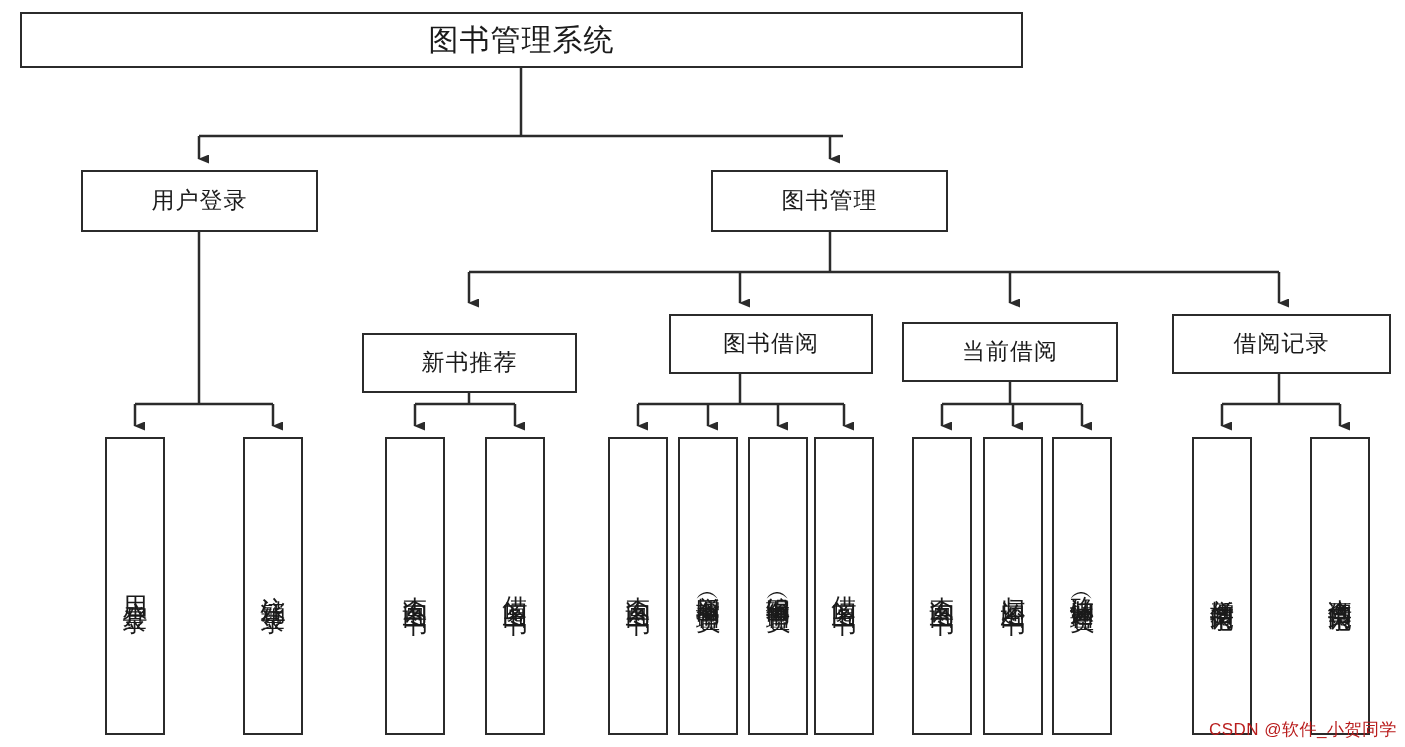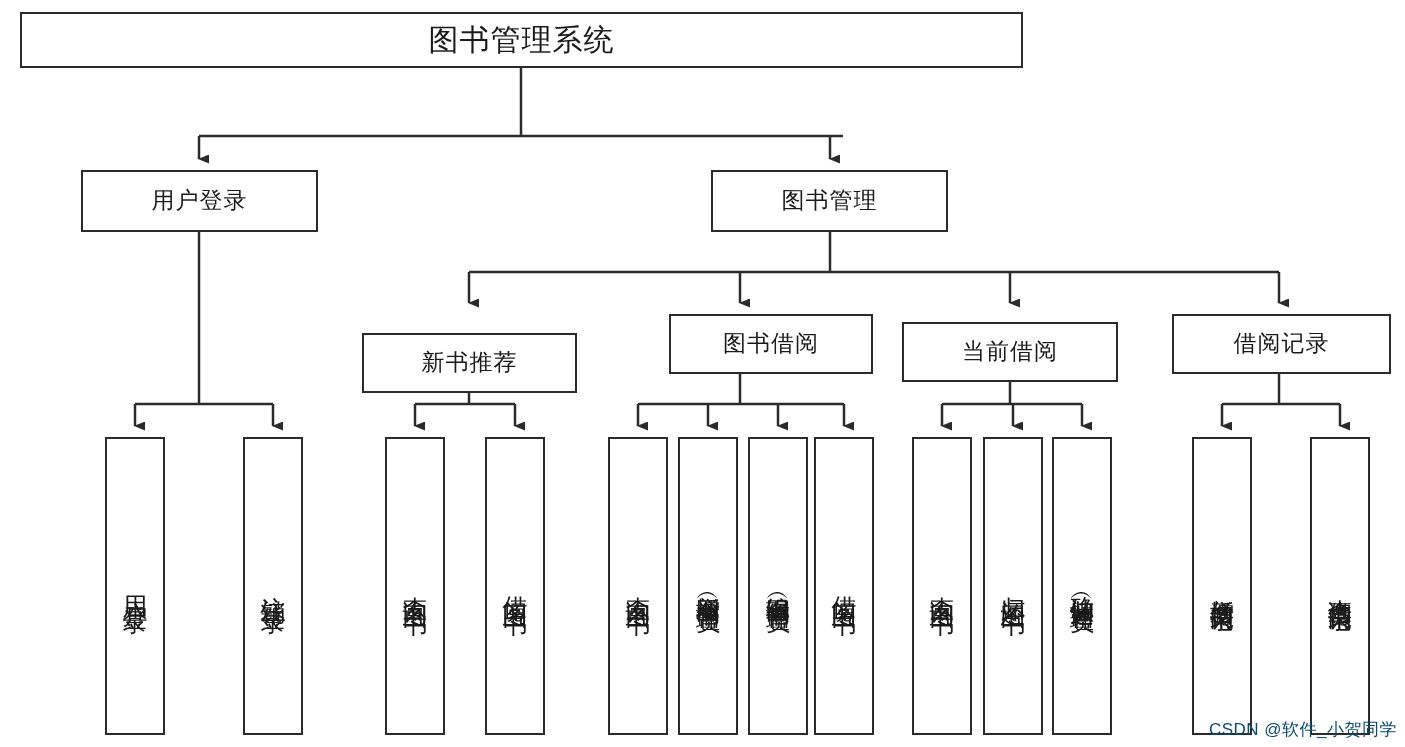--- a/index.html
+++ b/index.html
@@ -67,21 +67,21 @@
   }
   .node.vert.tall-text .label {
     letter-spacing: 2px;
     font-size: 24px;
   }
   .watermark {
     position: absolute;
     right: 8px;
     bottom: 6px;
     font-size: 17px;
-    color: #0c4a6e;
+    color: #b91c1c;
     letter-spacing: 0.5px;
     z-index: 5;
     user-select: none;
   }
 </style>
 </head>
 <body>
 
 <div id="diagram-root">
 

